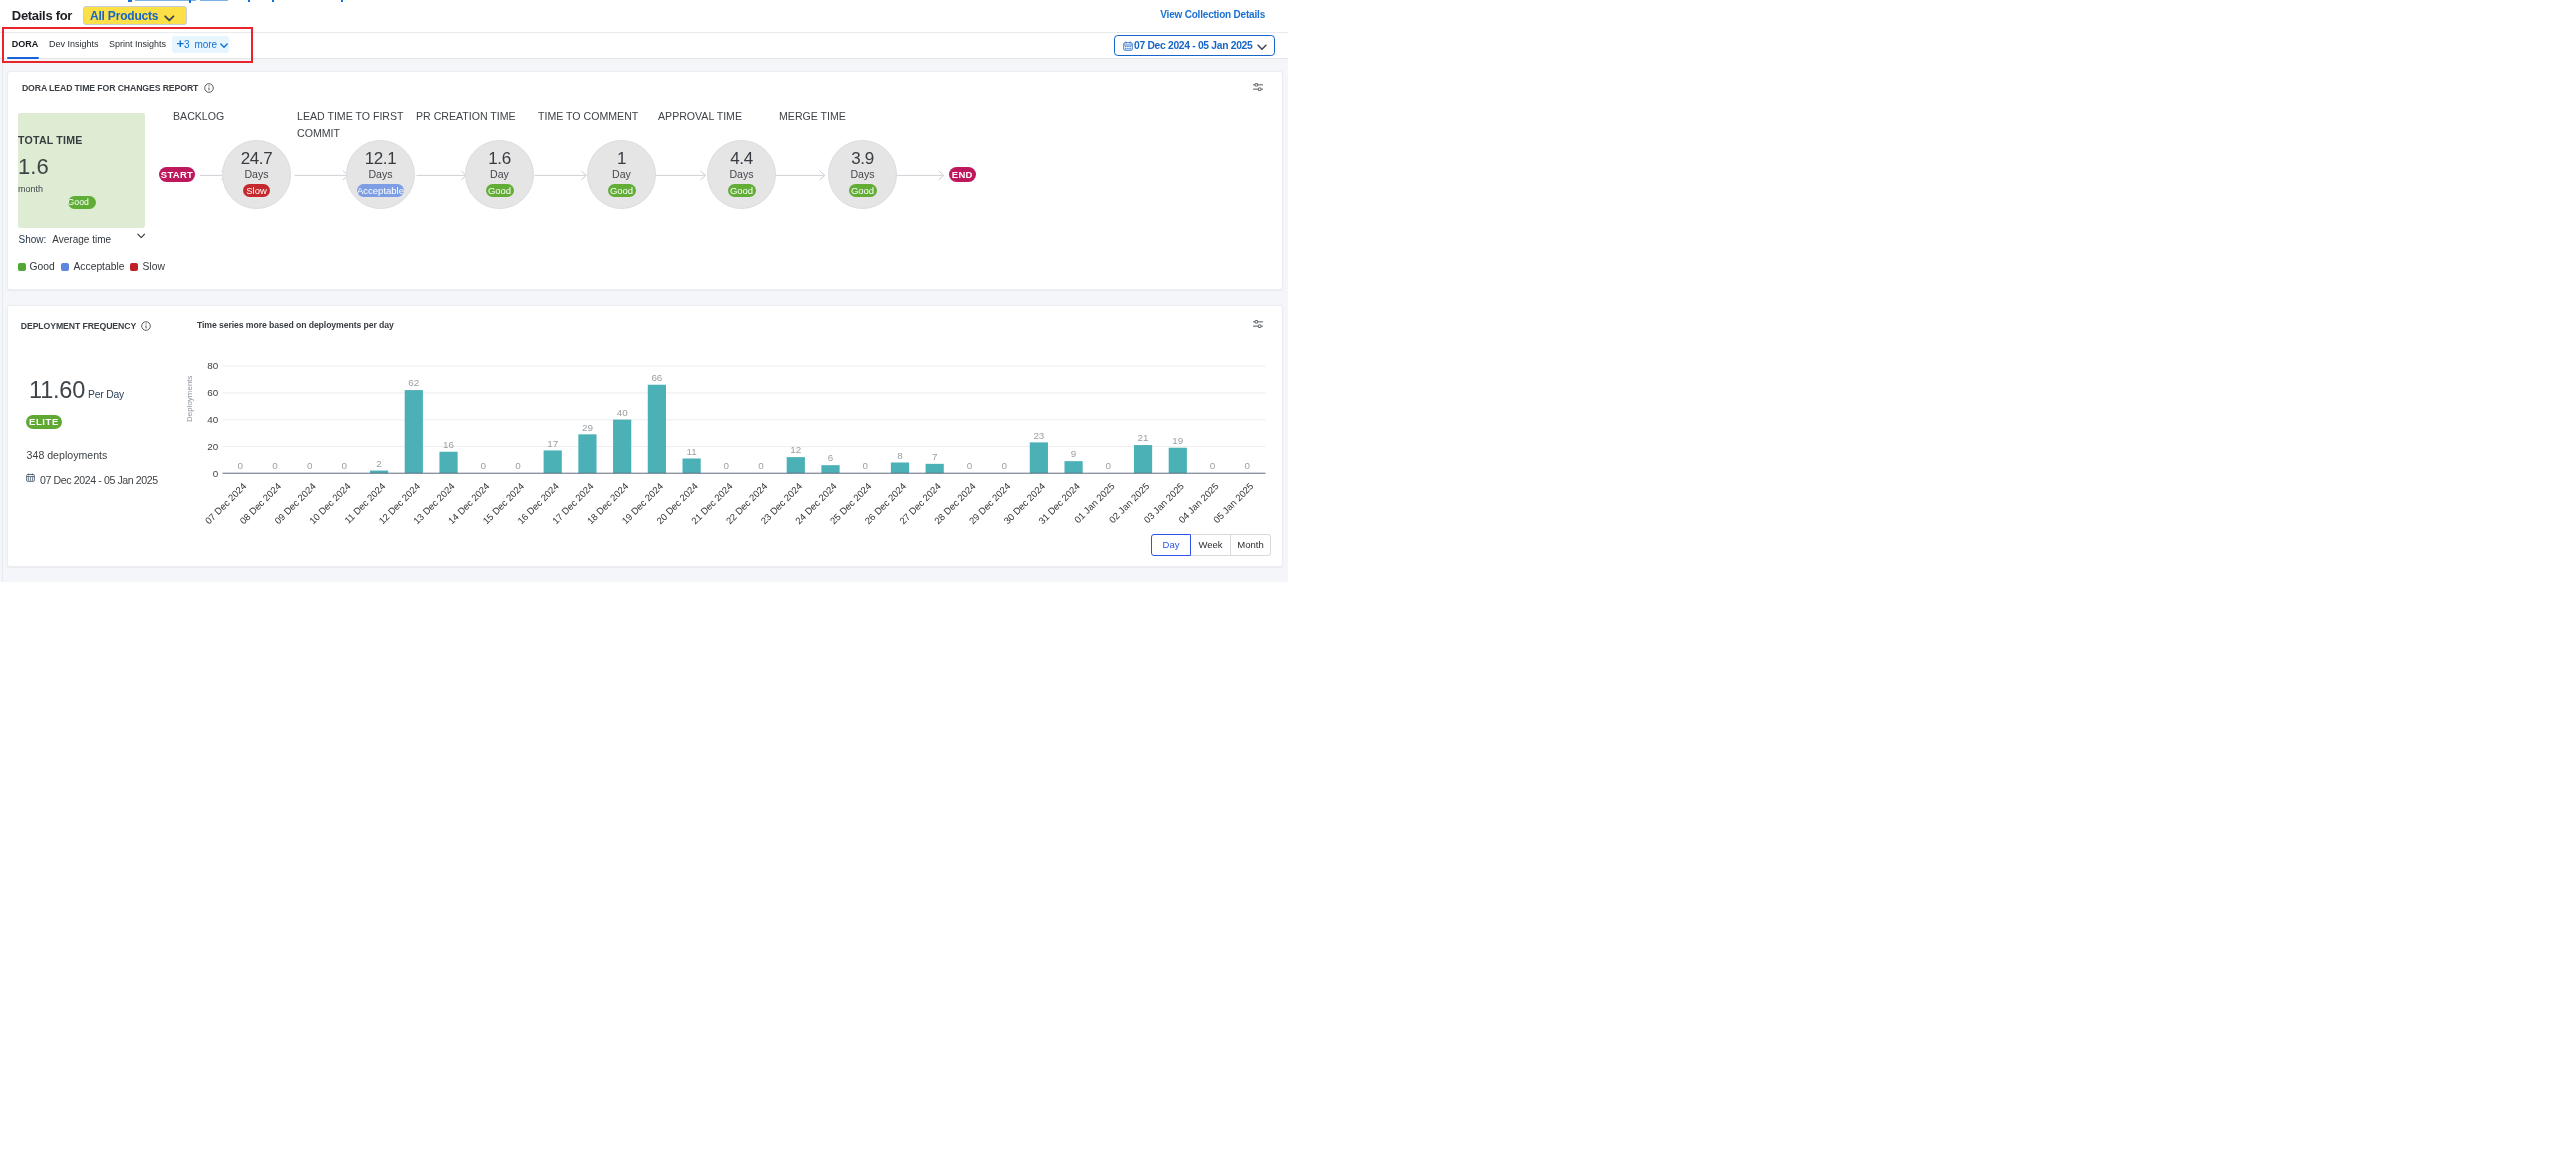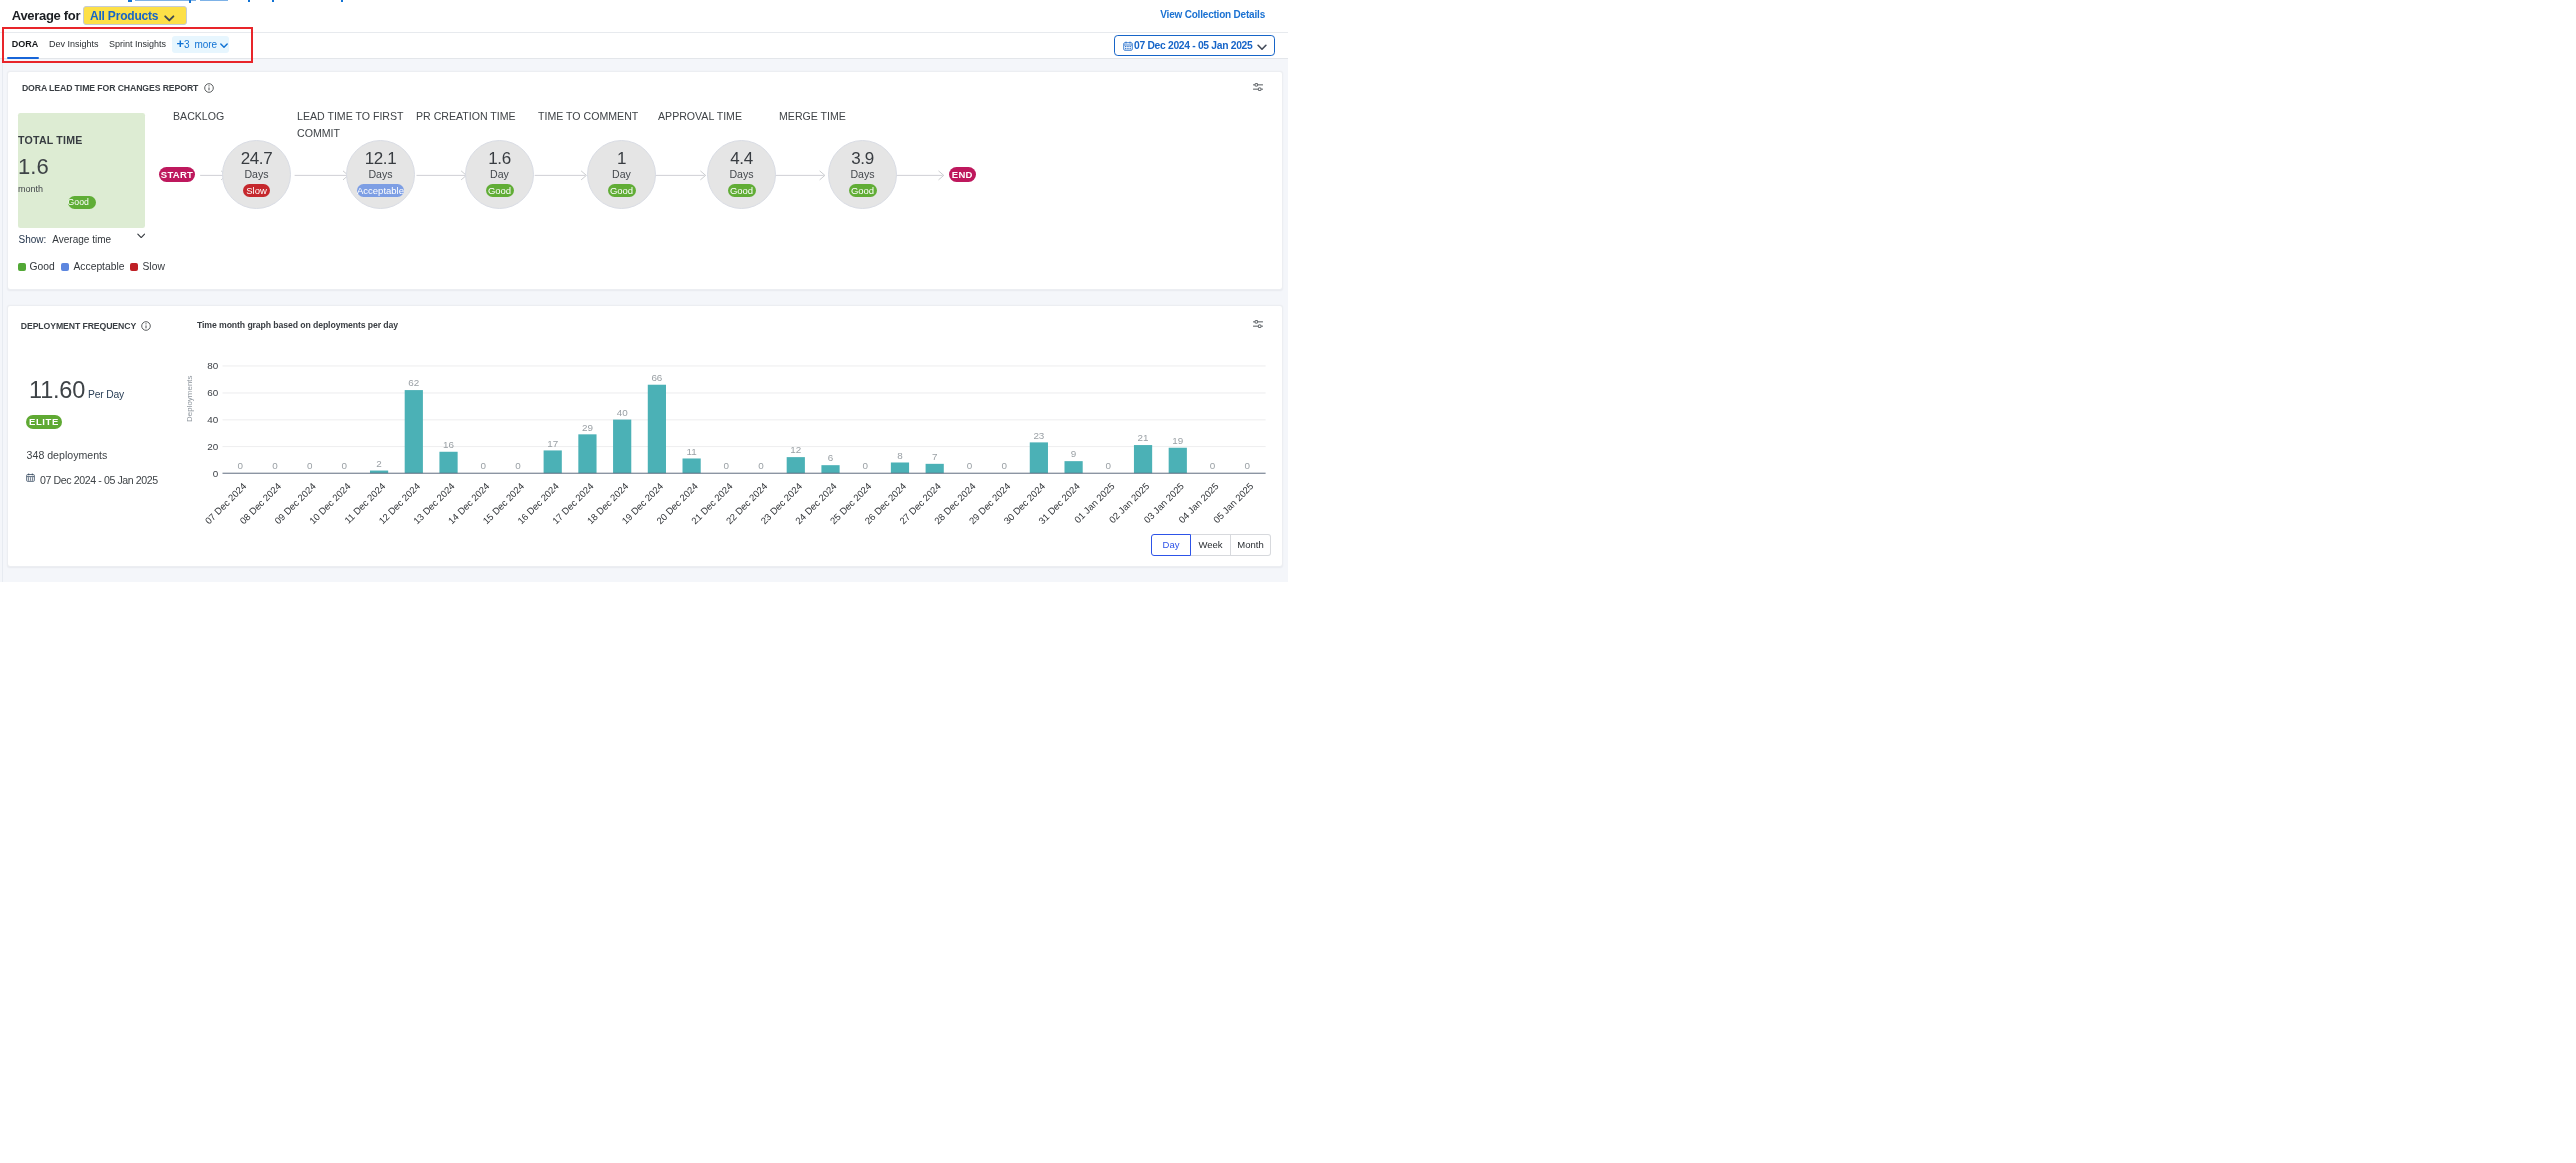--- a/index.html
+++ b/index.html
@@ -60,21 +60,21 @@
 <div class="leftline"></div>
 
 <div class="frag" style="left:128px;width:3.8px;height:1.9px"></div>
 <div class="frag" style="left:135px;width:61px;height:0.8px;opacity:.55"></div>
 <div class="frag" style="left:189px;width:1.5px;height:3px"></div>
 <div class="frag" style="left:200px;width:28px;height:0.8px;opacity:.55"></div>
 <div class="frag" style="left:248px;width:1.9px;height:1.9px"></div>
 <div class="frag" style="left:272px;width:1.5px;height:1.9px"></div>
 <div class="frag" style="left:341px;width:1.5px;height:1.9px"></div>
 
-<div class="h-title">Average for</div>
+<div class="h-title">Details for</div>
 <div class="prodbtn">
     <span>All Products</span>
     <svg class="ico " style="left:80px;top:8.4px" width="10.6" height="6.8" viewBox="0 0 12 8">
       <path d="M1.2 1.6 L6 6.4 L10.8 1.6" fill="none" stroke="#3f4852" stroke-width="2.2" stroke-linecap="round" stroke-linejoin="round"></path>
     </svg>
   </div>
 <div class="viewdet">View Collection Details</div>
 
 <div class="tabline-top"></div>
 <div class="tabline-bot"></div>
@@ -209,21 +209,21 @@
         <rect x="5.9" y="5.6" width="1.2" height="4" rx="0.6" fill="#3c4043"></rect>
         <circle cx="6.5" cy="3.6" r="0.8" fill="#3c4043"></circle>
       </svg></div>
 </div>
 <svg class="ico" style="left:1253px;top:320px" width="10" height="8.4" viewBox="0 0 13 11">
     <line x1="0" y1="2.4" x2="13" y2="2.4" stroke="#6a6e72" stroke-width="1.5"></line>
     <circle cx="4.3" cy="2.4" r="1.8" fill="#fff" stroke="#6a6e72" stroke-width="1.4"></circle>
     <line x1="0" y1="8.1" x2="13" y2="8.1" stroke="#6a6e72" stroke-width="1.5"></line>
     <circle cx="8.7" cy="8.1" r="1.8" fill="#fff" stroke="#6a6e72" stroke-width="1.4"></circle>
   </svg>
-<div class="tsg">Time month graph based on deployments per day</div>
+<div class="tsg">Time series more based on deployments per day</div>
 <div class="bignum"><span class="n">11.60</span><span class="u">Per Day</span></div>
 <div class="elite">ELITE</div>
 <div class="deps">348 deployments</div>
 <svg class="ico" style="left:26px;top:473px" width="9" height="9" viewBox="0 0 14 14">
     <rect x="1" y="2.4" width="12" height="10.6" rx="1.6" fill="none" stroke="#2c4158" stroke-width="1.2"></rect>
     <line x1="4.2" y1="0.8" x2="4.2" y2="3.6" stroke="#2c4158" stroke-width="1.2"></line>
     <line x1="9.8" y1="0.8" x2="9.8" y2="3.6" stroke="#2c4158" stroke-width="1.2"></line>
     <line x1="1.4" y1="5.6" x2="12.6" y2="5.6" stroke="#2c4158" stroke-width="1.2"></line>
     <g fill="#2c4158">
       <rect x="3" y="7" width="1.7" height="1.7"></rect>

